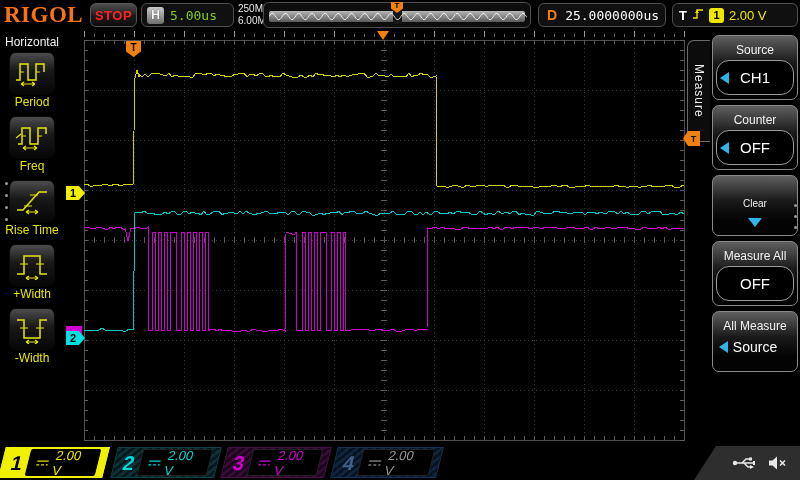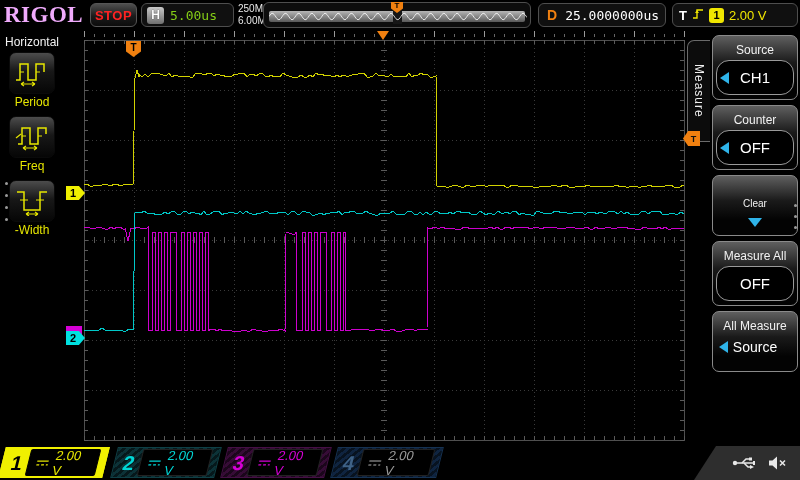--- a/index.html
+++ b/index.html
@@ -2,21 +2,21 @@
 <html><head>
 <meta charset="utf-8">
 <style>
   html,body{margin:0;padding:0;background:#000;}
   body{width:800px;height:480px;overflow:hidden;font-family:"Liberation Sans",sans-serif;}
   .screen{position:relative;width:800px;height:480px;background:#000;}
 
   
   .topbar{position:absolute;left:0;top:0;width:800px;height:30px;background:#000;}
   .logo{position:absolute;left:4px;top:2px;width:84px;font-family:"Liberation Serif",serif;
-        font-weight:bold;font-size:23px;color:#f0abfc;letter-spacing:0.5px;}
+        font-weight:bold;font-size:23px;color:#f97316;letter-spacing:0.5px;}
   .stop-btn{position:absolute;left:90px;top:3px;width:47px;height:24px;border-radius:6px;
         background:linear-gradient(#4f4f4f,#1b1b1b 55%,#0c0c0c);border:1px solid #565656;
         color:#ff2222;font-weight:bold;font-size:13px;letter-spacing:0.5px;
         display:flex;align-items:center;justify-content:center;box-sizing:border-box;}
   .pill{position:absolute;top:3px;height:24px;border-radius:6px;background:#101010;
         border:1px solid #4e4e4e;box-sizing:border-box;display:flex;align-items:center;}
   .hbox{left:141px;width:93px;padding:0 5px;gap:6px;}
   .hbadge{width:17px;height:17px;border-radius:3px;background:linear-gradient(#c9c9c9,#6f6f6f);
         color:#fff;font-weight:bold;font-size:12px;display:flex;align-items:center;justify-content:center;
         text-shadow:0 0 1px #000;}
@@ -175,22 +175,42 @@
         <svg width="36" height="30" viewBox="0 0 36 30" stroke="#e6e600" fill="none" stroke-width="1.5">
           <path d="M4 22 H8 V6 H16 V22 H24 V6 H32 V12"></path>
           <path d="M8 14 H12 M24 14 H28" stroke-width="1.2"></path>
           <path d="M2 16 L7 12" stroke-width="1.2"></path>
           <path d="M9 26 H23 M9 26 L12 24 M9 26 L12 28 M23 26 L20 24 M23 26 L20 28" stroke-width="1.2"></path>
         </svg>
       </div>
       <div class="llabel">Freq</div>
     </div>
 
-
-
+    <div class="litem">
+      <div class="licon">
+        <svg width="36" height="30" viewBox="0 0 36 30" stroke="#e6e600" fill="none" stroke-width="1.5">
+          <path d="M3 24 H9 L25 6 H33"></path>
+          <path d="M10 20 H18 M16 9 H24" stroke-width="1.2"></path>
+          <path d="M12 26 H24 M12 26 L15 24 M12 26 L15 28 M24 26 L21 24 M24 26 L21 28" stroke-width="1.2"></path>
+        </svg>
+      </div>
+      <div class="llabel">Rise Time</div>
+    </div>
+
+
+    <div class="litem">
+      <div class="licon">
+        <svg width="36" height="30" viewBox="0 0 36 30" stroke="#e6e600" fill="none" stroke-width="1.5">
+          <path d="M3 24 H10 V6 H26 V24 H33"></path>
+          <path d="M6 14 H14 M22 14 H30" stroke-width="1.2"></path>
+          <path d="M12 28 H24 M12 28 L15 26 M12 28 L15 30 M24 28 L21 26 M24 28 L21 30" stroke-width="1.2"></path>
+        </svg>
+      </div>
+      <div class="llabel">+Width</div>
+    </div>
 
     <div class="litem">
       <div class="licon">
         <svg width="36" height="30" viewBox="0 0 36 30" stroke="#e6e600" fill="none" stroke-width="1.5">
           <path d="M3 6 H10 V24 H26 V6 H33"></path>
           <path d="M6 14 H14 M22 14 H30" stroke-width="1.2"></path>
           <path d="M12 28 H24 M12 28 L15 26 M12 28 L15 30 M24 28 L21 26 M24 28 L21 30" stroke-width="1.2"></path>
         </svg>
       </div>
       <div class="llabel">-Width</div>

